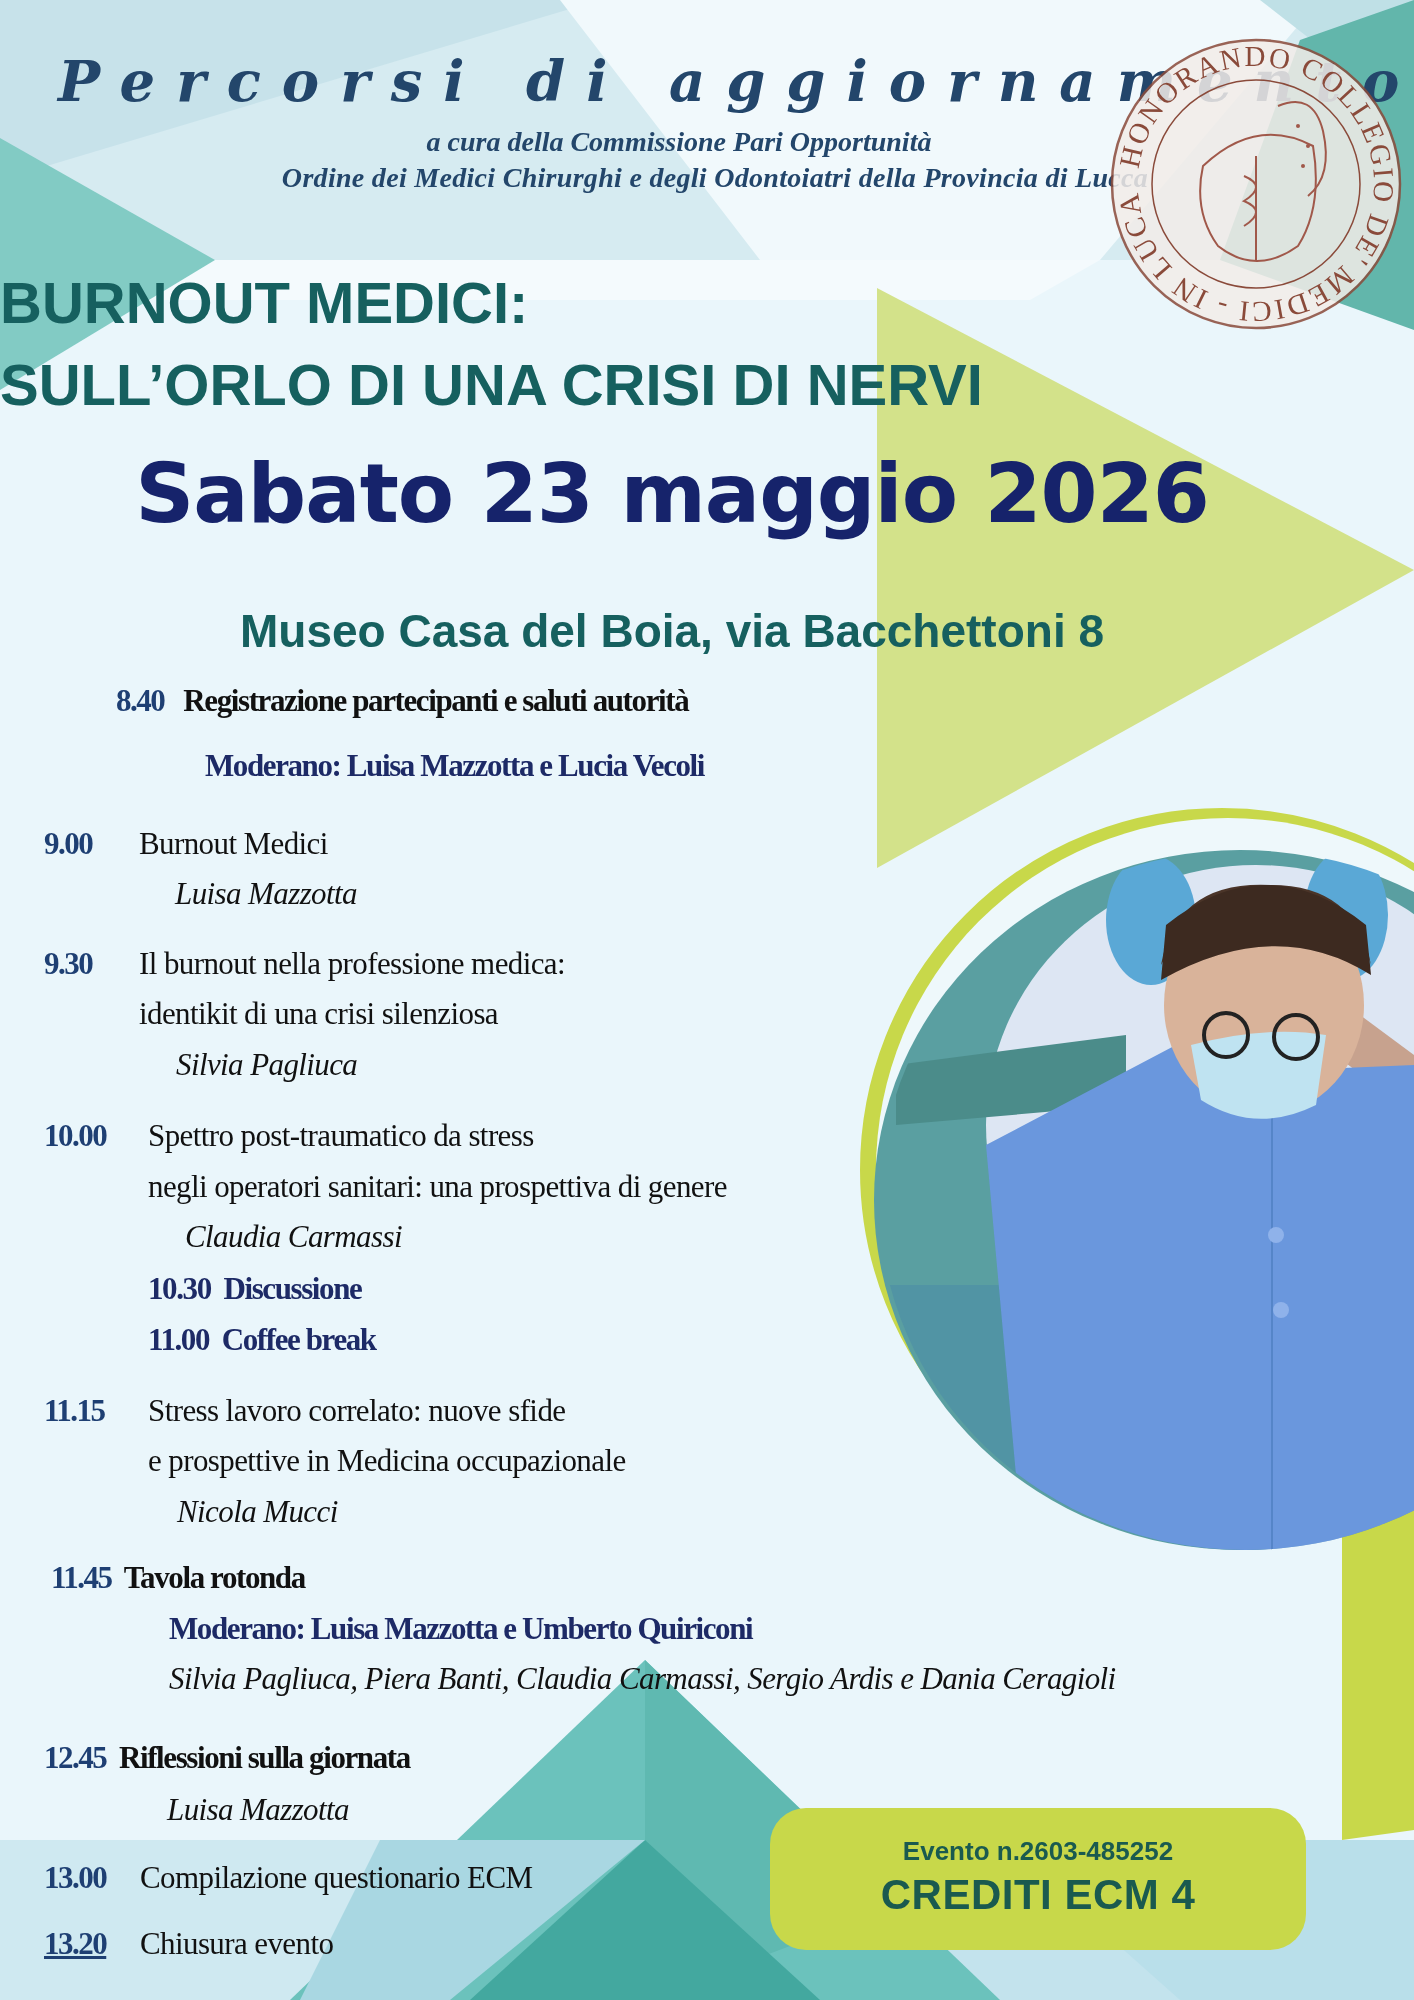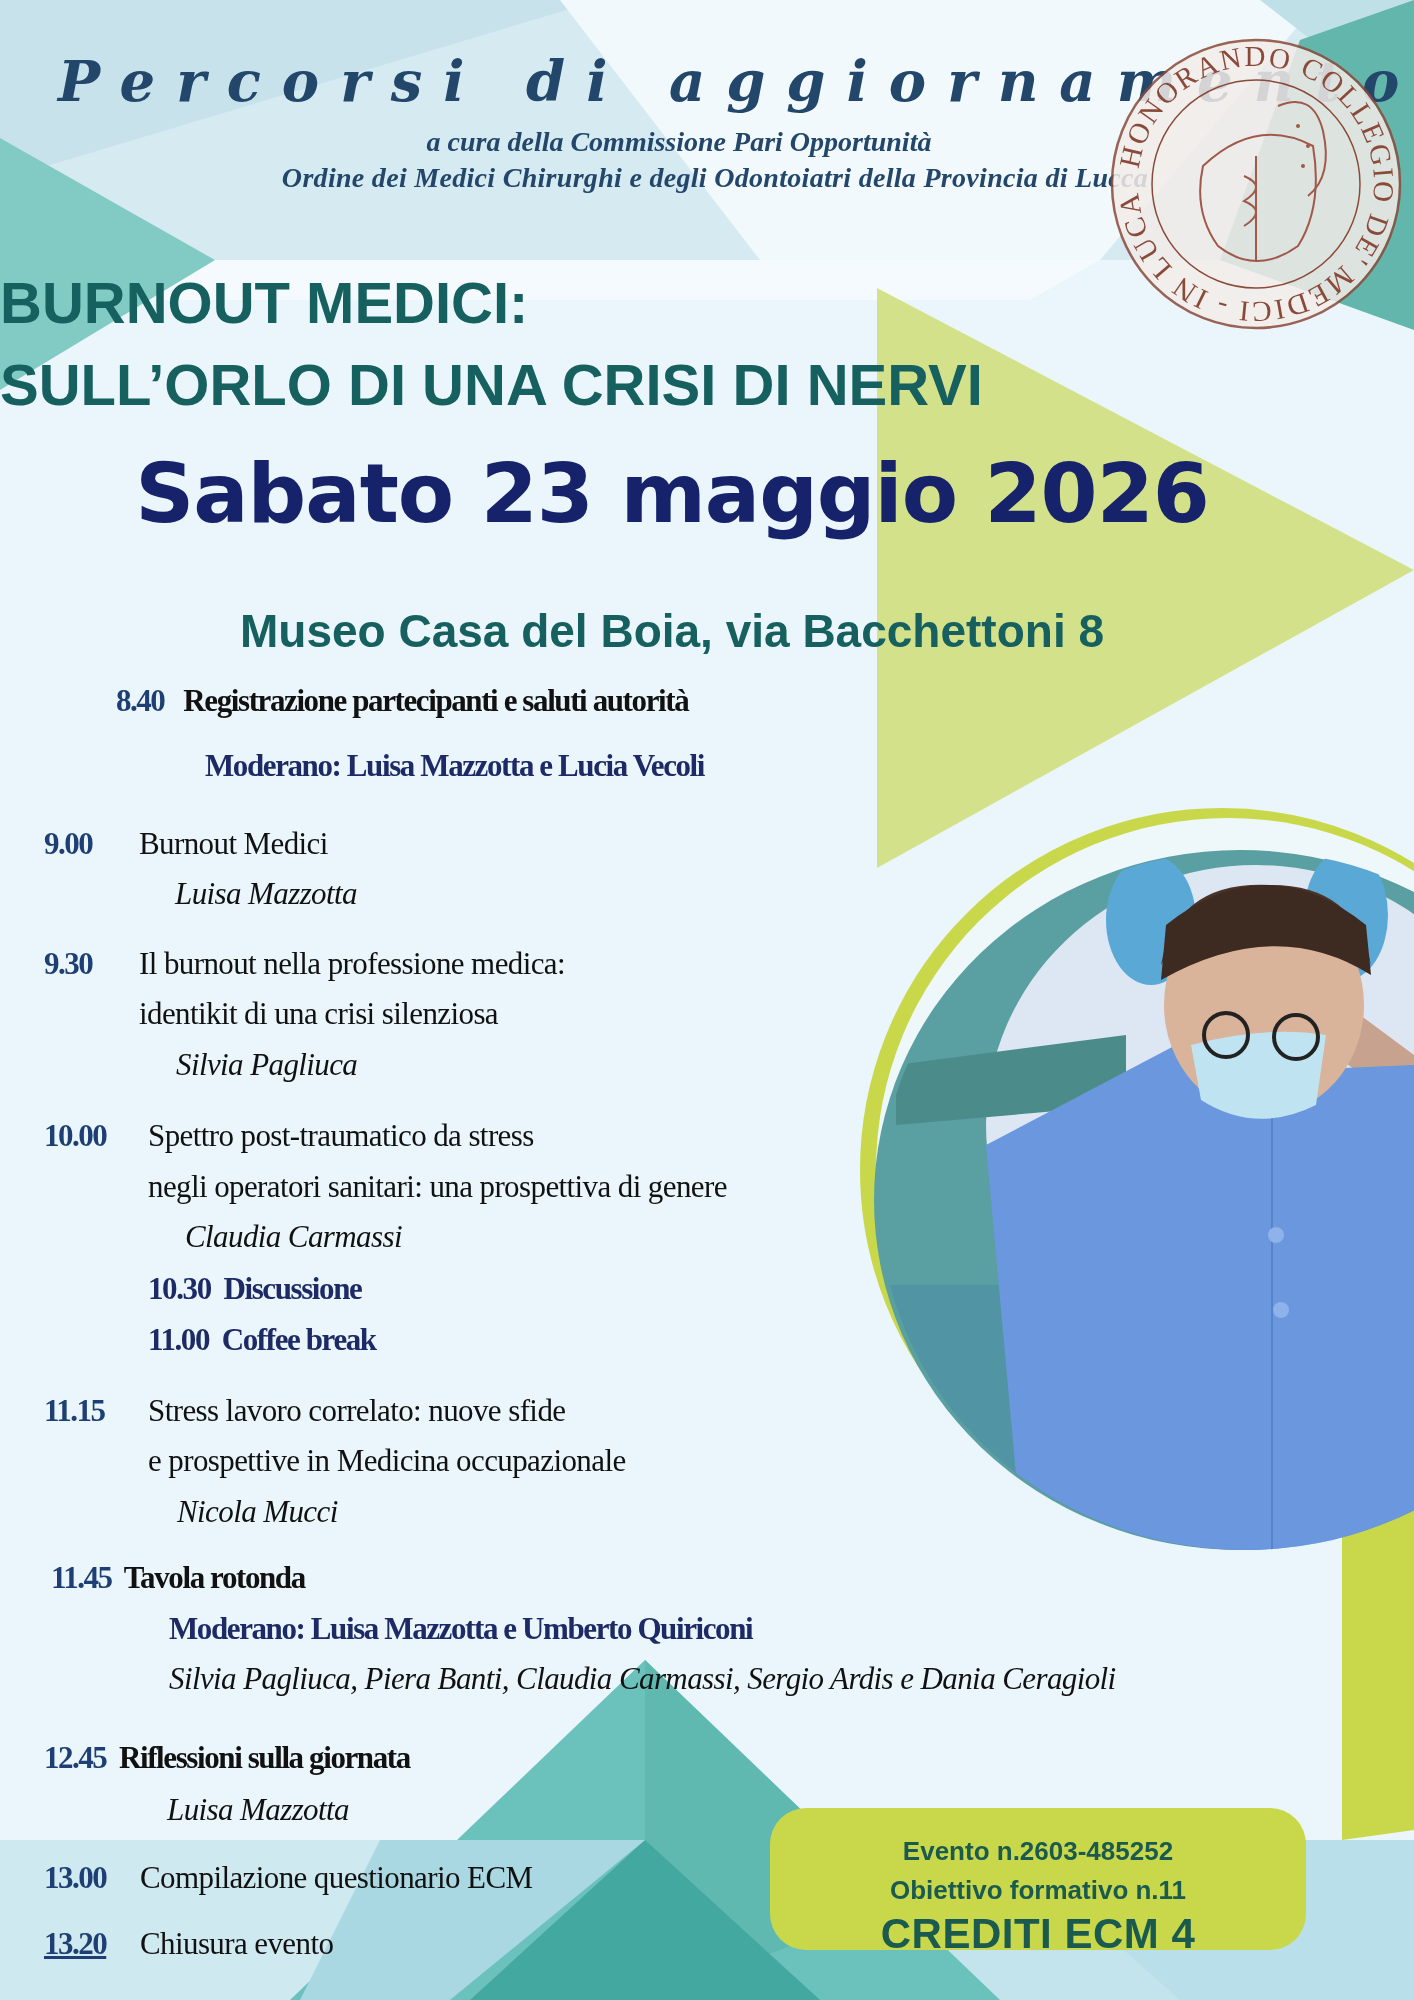--- a/index.html
+++ b/index.html
@@ -210,15 +210,14 @@
 
 <div class="layer prog" style="left:44px;top:1860px;">
   <span class="t" style="width:96px;">13.00</span><span>Compilazione questionario ECM</span>
 </div>
 <div class="layer prog" style="left:44px;top:1926px;">
   <span class="t" style="width:96px;text-decoration:underline;">13.20</span><span>Chiusura evento</span>
 </div>
 
 <div class="layer ecm">
   <div class="l1">Evento n.2603-485252</div>
-  <div class="l2">Obiettivo formativo n.11</div>
   <div class="l3">CREDITI ECM 4</div>
 </div>
 
 </body></html>

